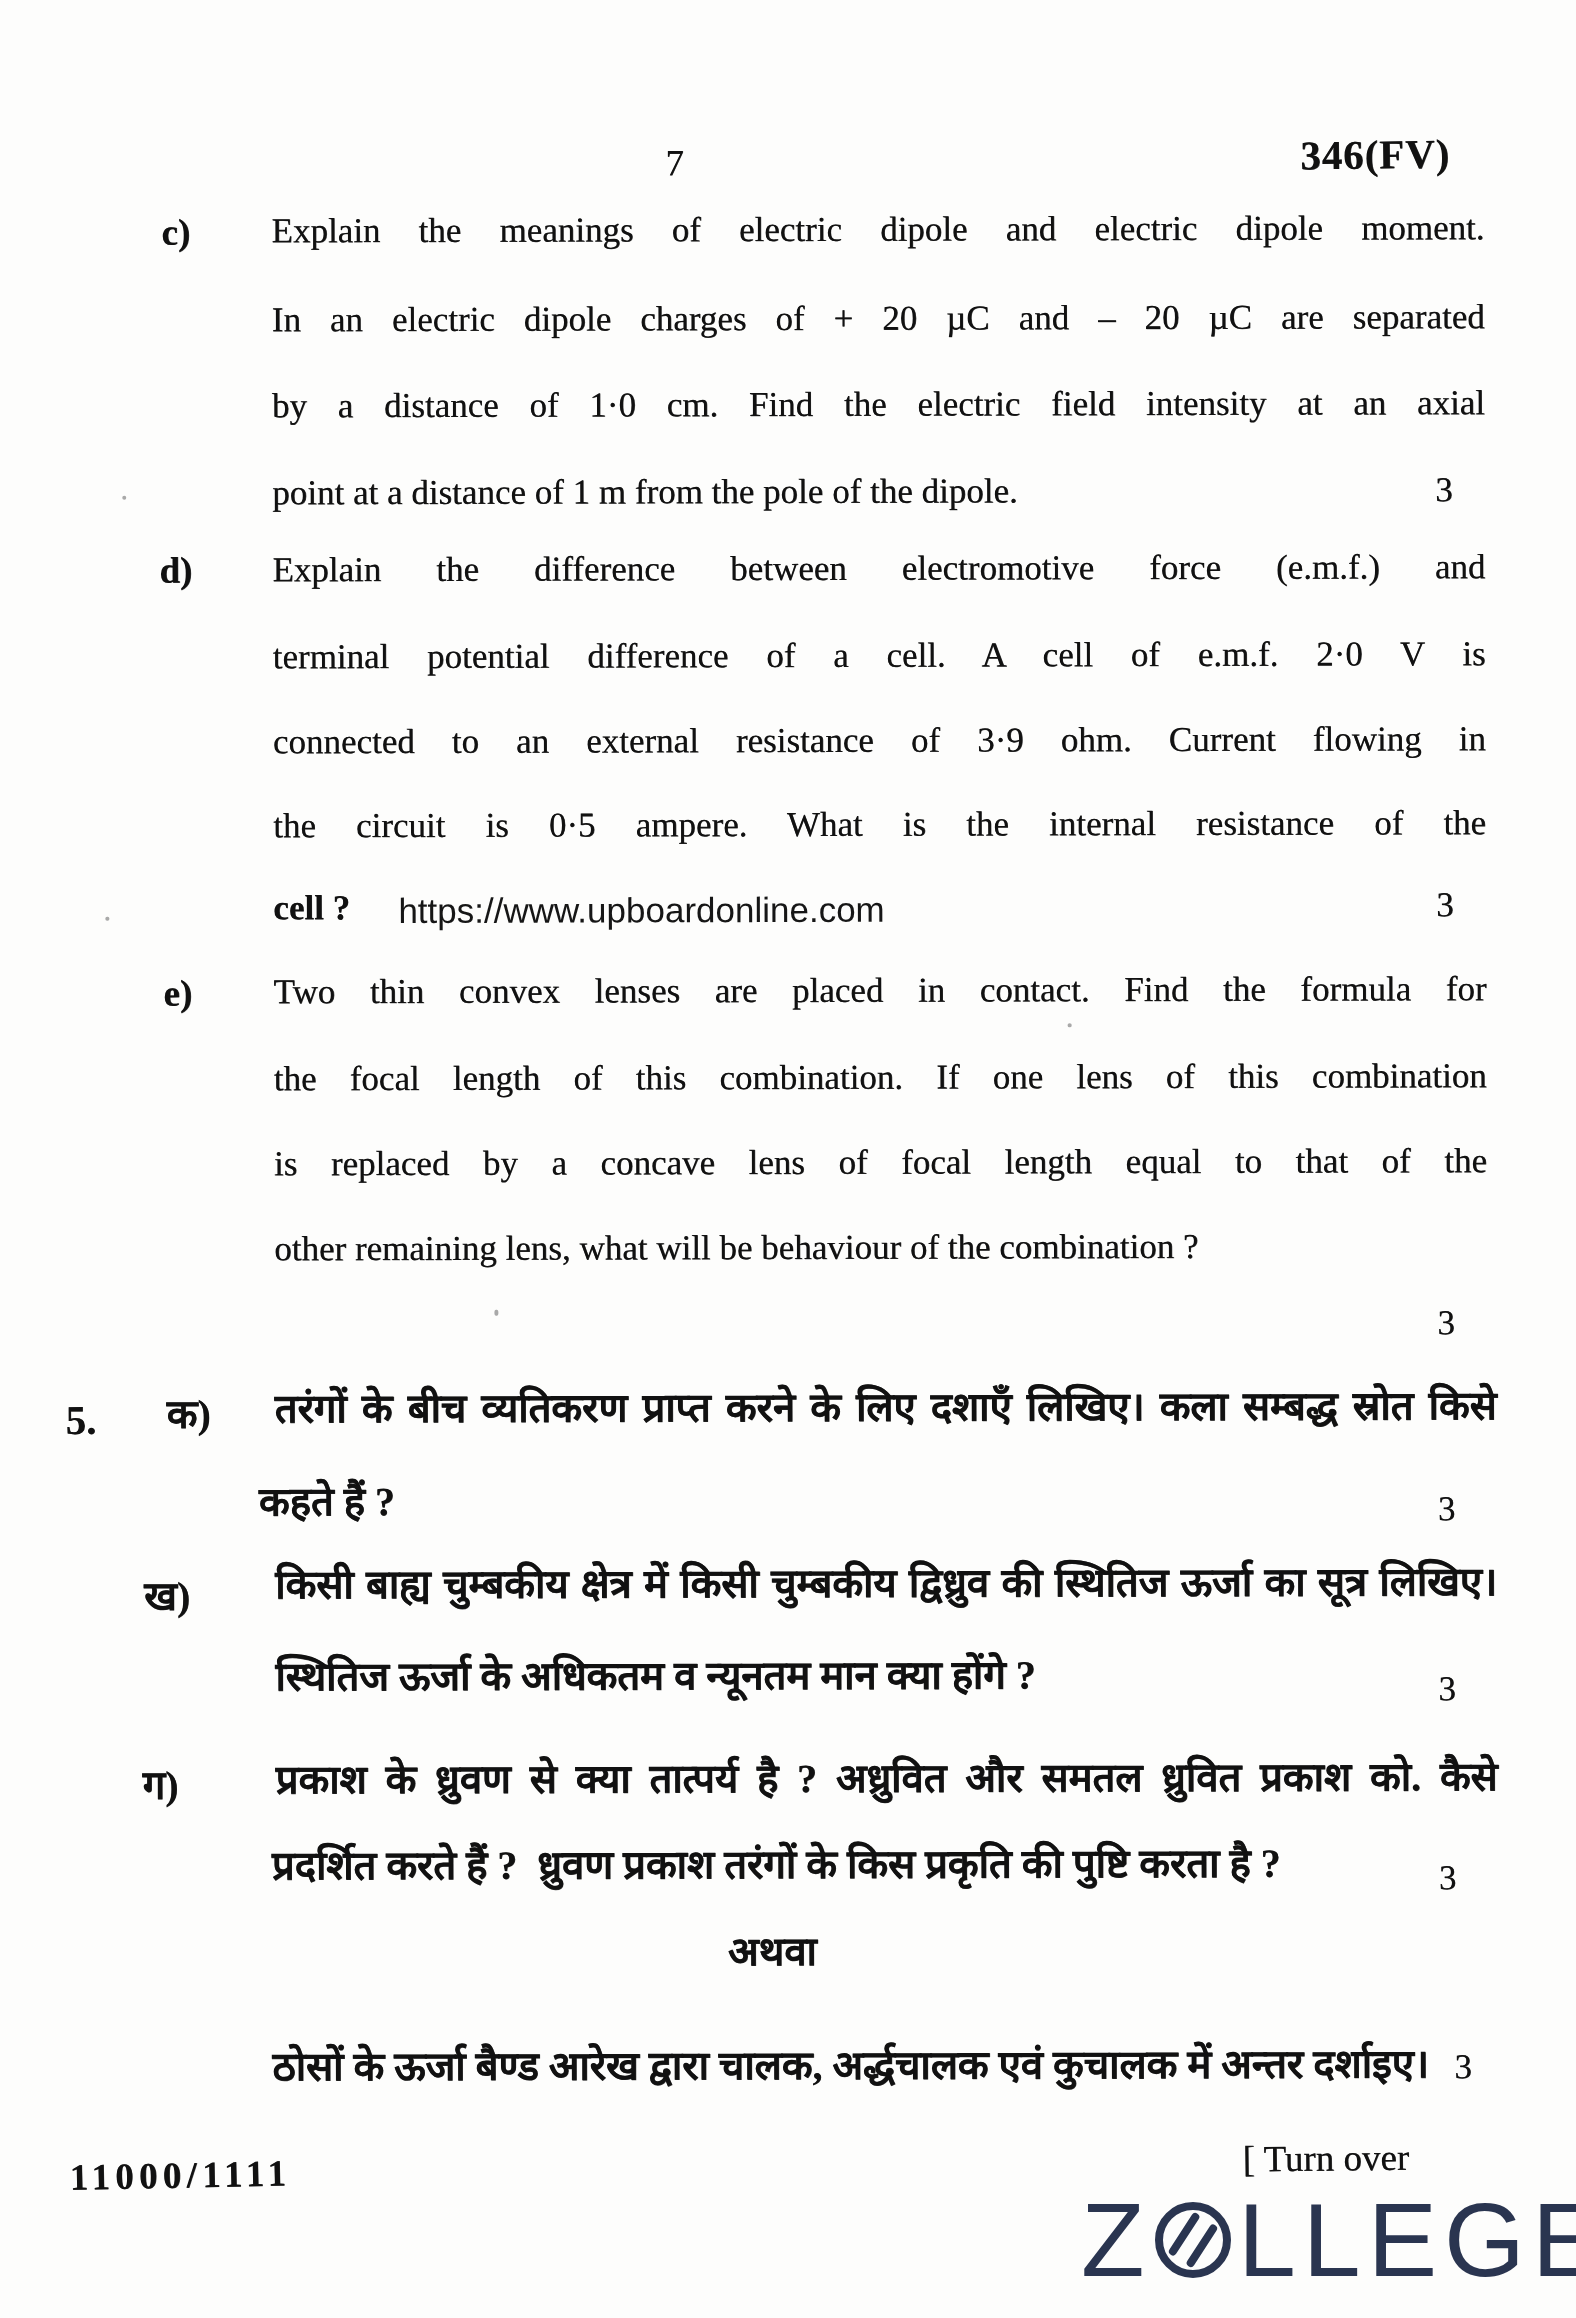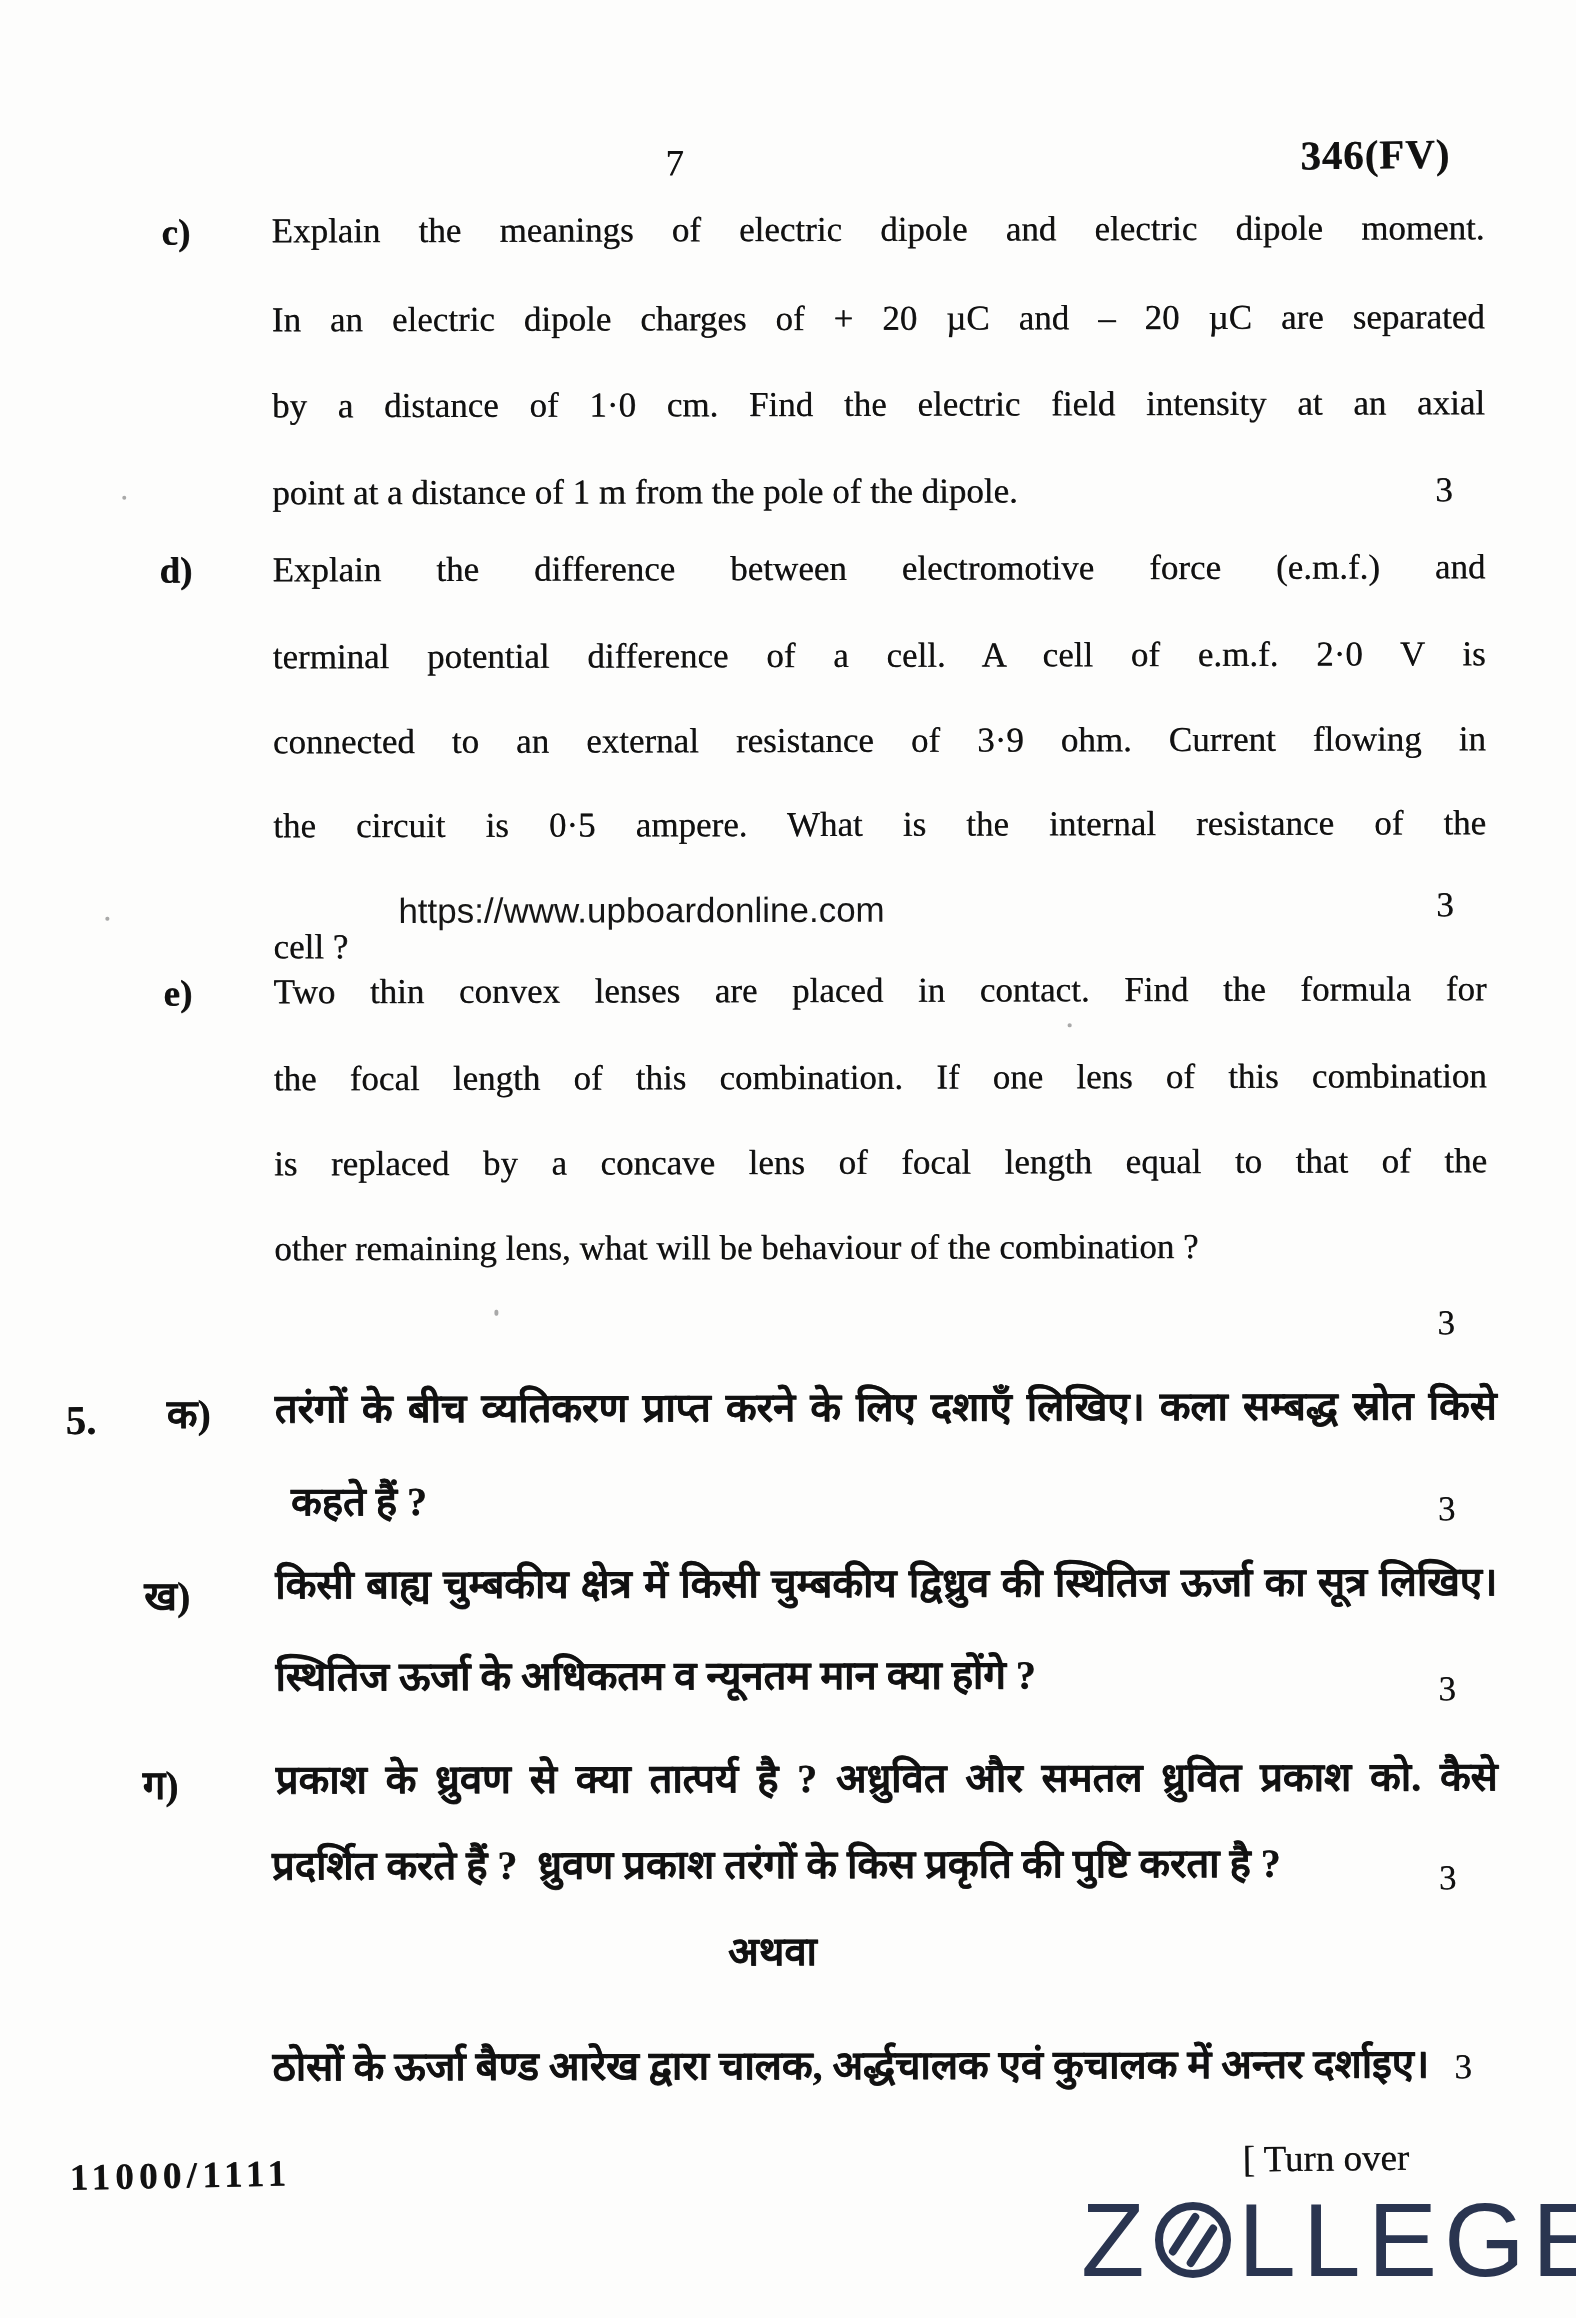--- a/index.html
+++ b/index.html
@@ -86,36 +86,36 @@
     <div class="ln just" style="left:274px; top:297px;">In an electric dipole charges of + 20 µC and – 20 µC are separated</div>
     <div class="ln just" style="left:274px; top:383px;">by a distance of 1·0 cm. Find the electric field intensity at an axial</div>
     <div class="ln" style="left:274px; top:470px;">point at a distance of 1 m from the pole of the dipole.</div>
     <div class="ln marks" style="left:1437px; top:470px;">3</div>
 
     <div class="ln qlabel" style="left:161px; top:546px;">d)</div>
     <div class="ln just" style="left:274px; top:547px;">Explain the difference between electromotive force (e.m.f.) and</div>
     <div class="ln just" style="left:274px; top:634px;">terminal potential difference of a cell. A cell of e.m.f. 2·0 V is</div>
     <div class="ln just" style="left:274px; top:719px;">connected to an external resistance of 3·9 ohm. Current flowing in</div>
     <div class="ln just" style="left:274px; top:803px;">the circuit is 0·5 ampere. What is the internal resistance of the</div>
-    <div class="ln" style="left:274px; top:885px; font-weight:normal;margin-top:39px;">cell ?</div>
+    <div class="ln" style="left:274px; top:885px; font-weight:bold;">cell ?</div>
     <div class="ln url" style="left:399px; top:888px;">https://www.upboardonline.com</div>
     <div class="ln marks" style="left:1437px; top:885px;">3</div>
 
     <div class="ln qlabel" style="left:164px; top:969px;">e)</div>
     <div class="ln just" style="left:274px; top:969px;">Two thin convex lenses are placed in contact. Find the formula for</div>
     <div class="ln just" style="left:274px; top:1056px;">the focal length of this combination. If one lens of this combination</div>
     <div class="ln just" style="left:274px; top:1141px;">is replaced by a concave lens of focal length equal to that of the</div>
     <div class="ln" style="left:274px; top:1226px;">other remaining lens, what will be behaviour of the combination ?</div>
     <div class="ln marks" style="left:1437px; top:1303px;">3</div>
 
     <div class="ln qlabel" style="left:65px; top:1393px; font-size:41px;">5.</div>
 
     <div class="ln hi" style="left:166px; top:1388px;">क)</div>
     <div class="ln hi hi-just" style="left:274px; top:1383px;">तरंगों के बीच व्यतिकरण प्राप्त करने के लिए दशाएँ लिखिए। कला सम्बद्ध स्रोत किसे</div>
-    <div class="ln hi" style="left:290px; top:1476px;">कहते हैं ?</div>
+    <div class="ln hi" style="left:258px; top:1476px;">कहते हैं ?</div>
     <div class="ln marks" style="left:1437px; top:1489px;">3</div>
 
     <div class="ln hi" style="left:143px; top:1570px;">ख)</div>
     <div class="ln hi hi-just" style="left:274px; top:1559px;">किसी बाह्य चुम्बकीय क्षेत्र में किसी चुम्बकीय द्विध्रुव की स्थितिज ऊर्जा का सूत्र लिखिए।</div>
     <div class="ln hi" style="left:274px; top:1651px;">स्थितिज ऊर्जा के अधिकतम व न्यूनतम मान क्या होंगे ?</div>
     <div class="ln marks" style="left:1437px; top:1669px;">3</div>
 
     <div class="ln hi" style="left:141px; top:1759px;">ग)</div>
     <div class="ln hi hi-just" style="left:274px; top:1754px;">प्रकाश के ध्रुवण से क्या तात्पर्य है ?  अध्रुवित और समतल ध्रुवित प्रकाश को. कैसे</div>
     <div class="ln hi" style="left:270px; top:1840px;">प्रदर्शित करते हैं ?  ध्रुवण प्रकाश तरंगों के किस प्रकृति की पुष्टि करता है ?</div>

